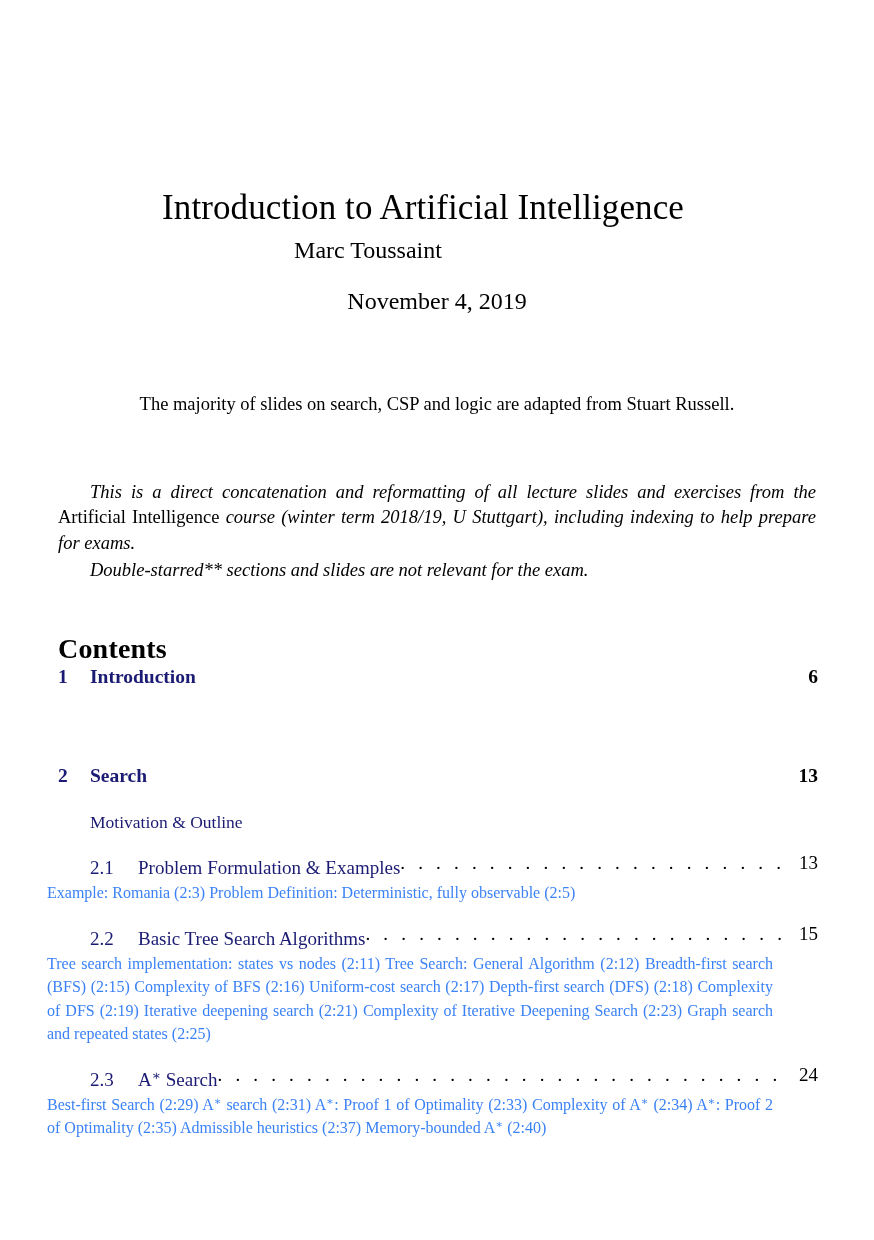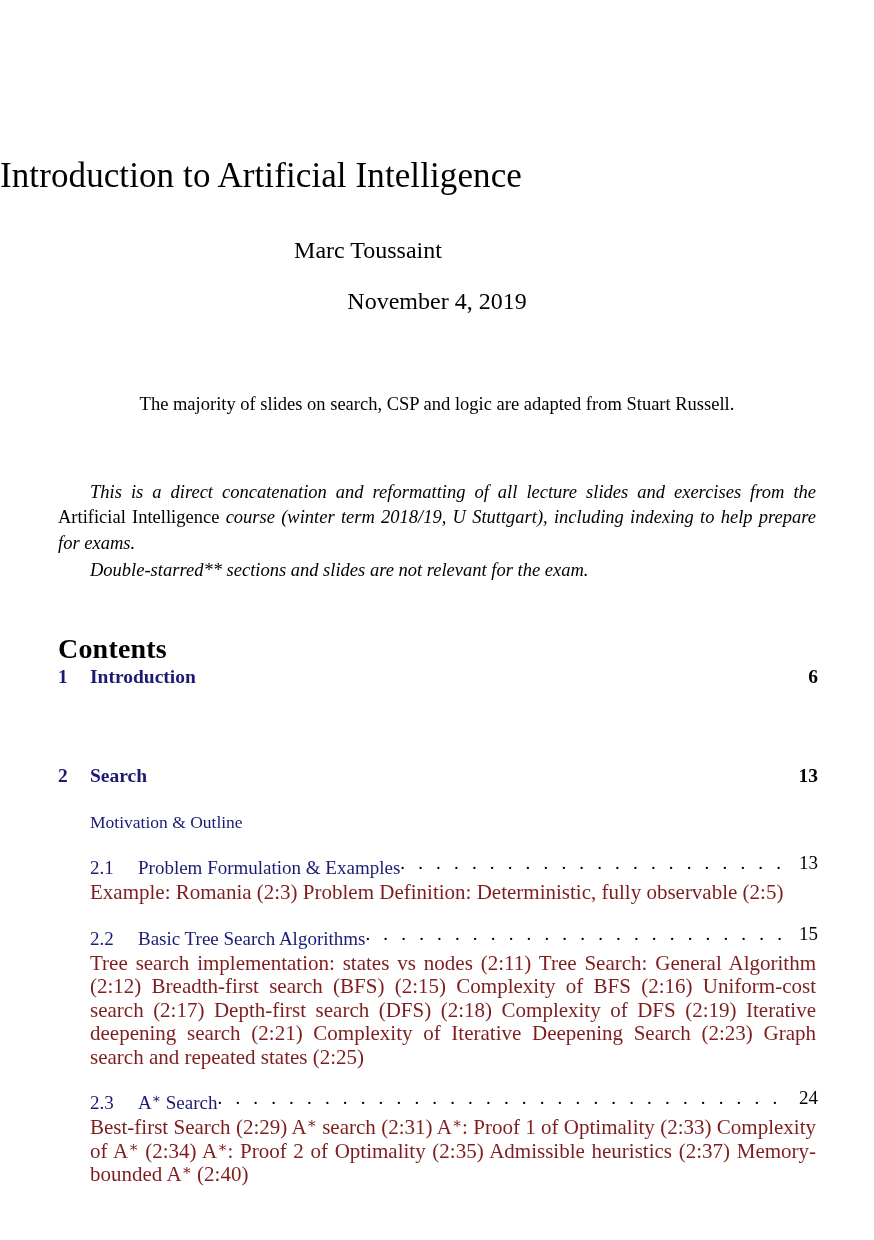--- a/index.html
+++ b/index.html
@@ -18,23 +18,24 @@
   .page {
     position: relative;
     width: 874px;
     height: 1240px;
     box-sizing: border-box;
   }
 
   
   .doc-title {
     position: absolute;
-    top: 132px;
+    top: 164px;
     left: 0;
     width: 846px;
+    text-align: center;
     font-size: 35px;
     line-height: 1.2;
     letter-spacing: 0.1px;
     font-weight: normal;
   }
   .doc-author {
     position: absolute;
     top: 237px;
     left: 0;
     width: 736px;
@@ -170,24 +171,24 @@
     position: absolute;
     right: 0;
     top: 0;
     color: #000000;
     background: #ffffff;
     padding-left: 6px;
   }
 
   
   .toc-desc {
-    margin-left: 90px;
+    margin-left: 47px;
     width: 726px;
-    font-size: 21px;
-    color: #7f1d1d;
+    font-size: 16px;
+    color: #3b82f6;
     line-height: 23.5px;
     text-align: justify;
     margin-top: 3px;
     hyphens: manual;
   }
   .toc-desc sup,
   .toc-section sup {
     font-size: 0.72em;
     vertical-align: 0.42em;
     line-height: 0;

